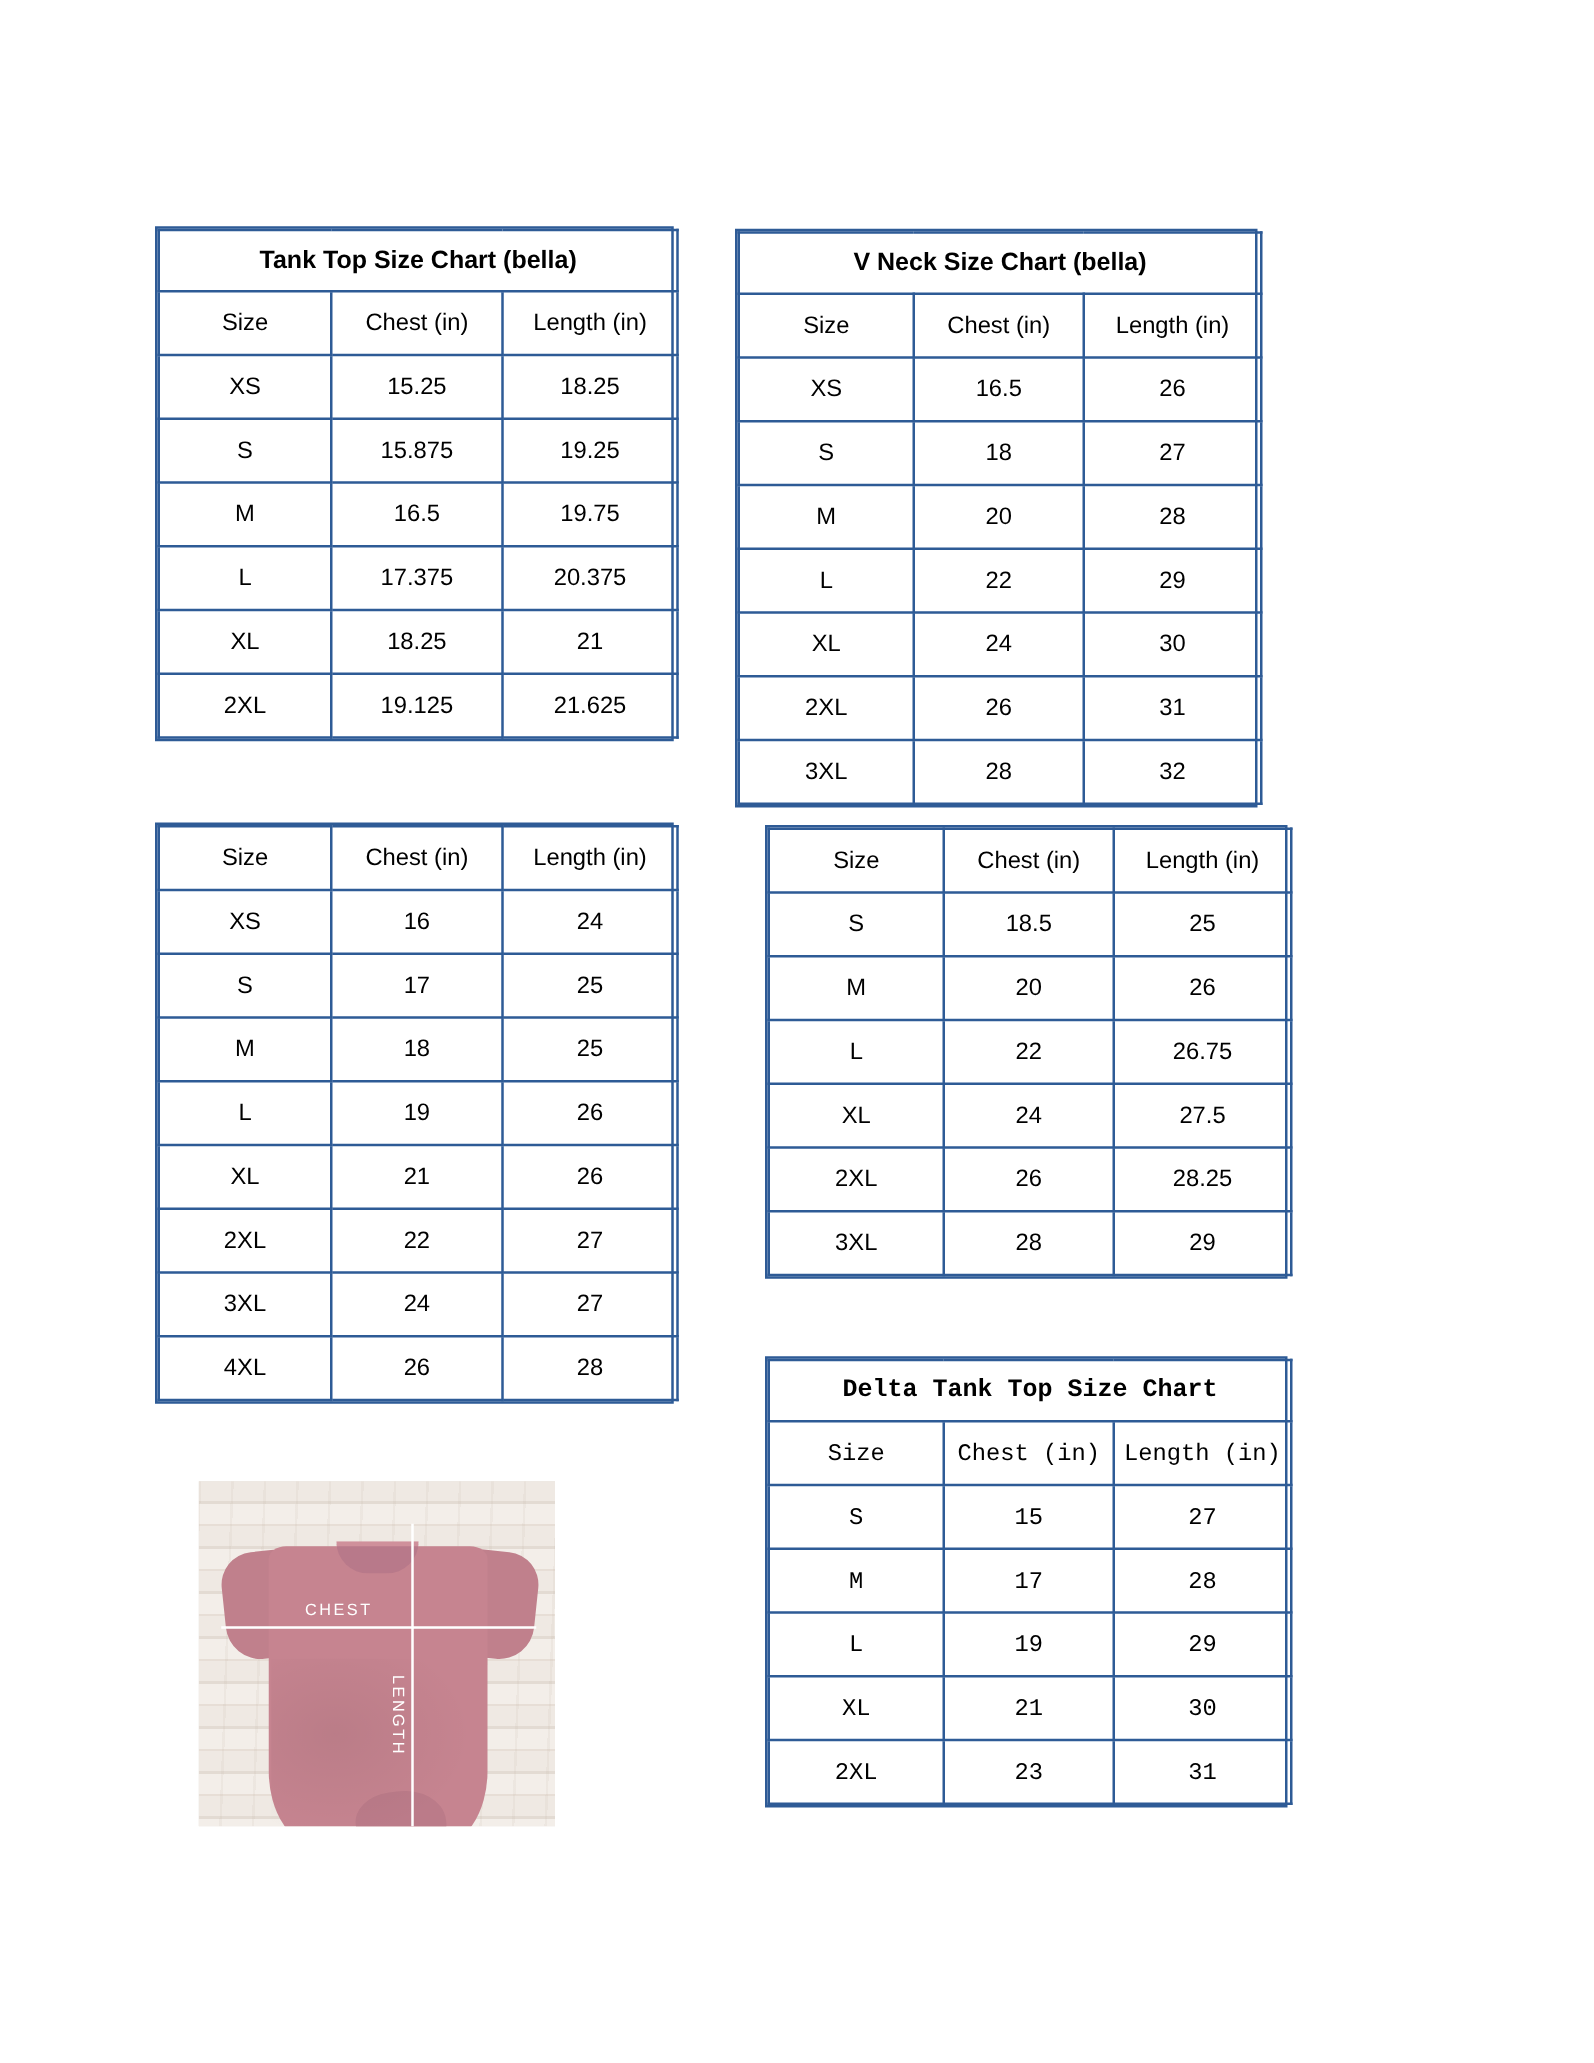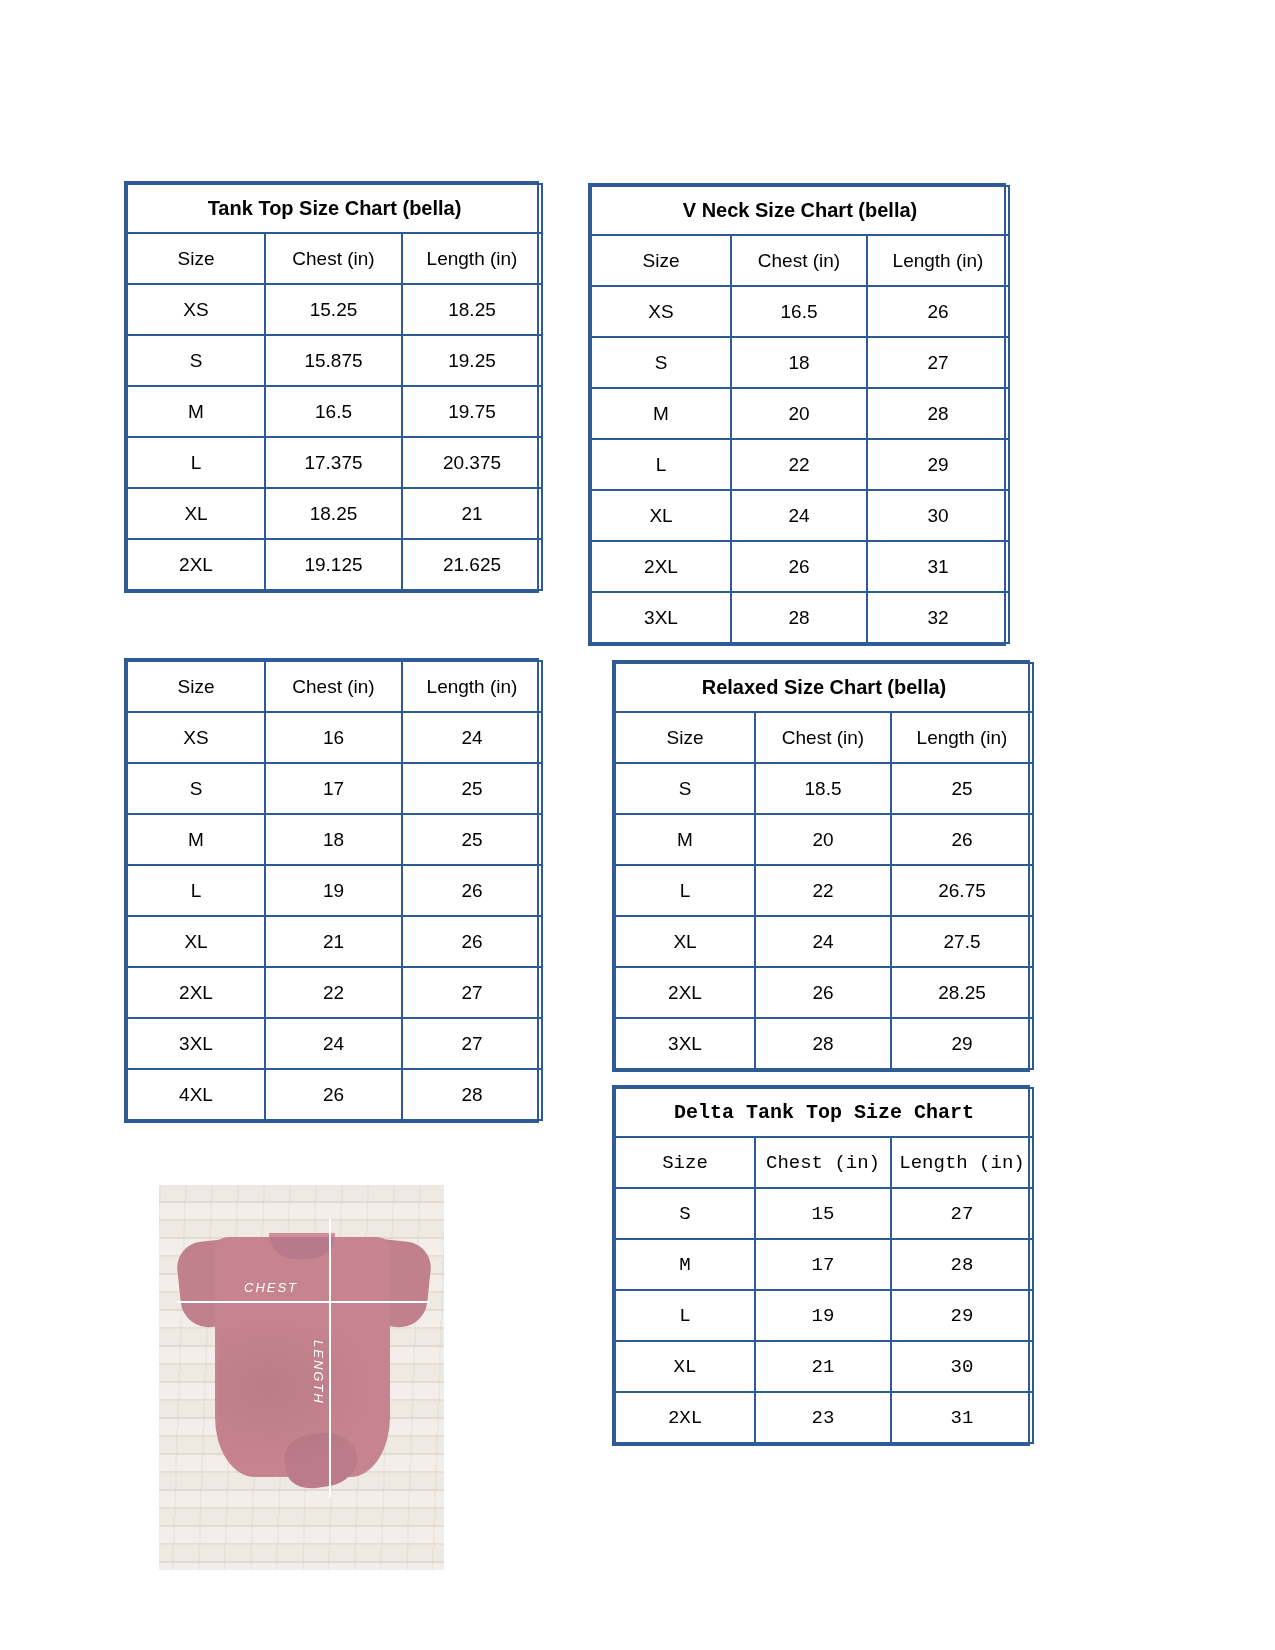--- a/index.html
+++ b/index.html
@@ -62,24 +62,23 @@
   .right-tbl col.c1 { width: 140px; }
   .right-tbl col.c2 { width: 136px; }
   .right-tbl col.c3 { width: 142px; }
 
   
   .photo {
     position: absolute;
     left: 159px;
     top: 1185px;
     width: 285px;
-    height: 385px;
+    height: 276px;
     background: #e8e2dc;
     overflow: hidden;
-    font-style: italic;
   }
   .wood {
     position: absolute;
     inset: 0;
     background:
       repeating-linear-gradient(
         180deg,
         #efe9e3 0px,
         #efe9e3 16px,
         #e3dbd3 16px,
@@ -371,23 +370,20 @@
   </div>
 
   <div class="chart-block" style="left:612px; top:660px; width:418px;">
     <table class="size-table right-tbl">
       <colgroup>
           <col class="c1">
           <col class="c2">
           <col class="c3">
         </colgroup>
       <tbody>
-        <tr class="title-row">
-          <td colspan="3">Relaxed Size Chart (bella)</td>
-        </tr>
         <tr class="header-row">
           <td>Size</td>
           <td>Chest (in)</td>
           <td>Length (in)</td>
         </tr>
         <tr>
           <td>S</td>
           <td>18.5</td>
           <td>25</td>
         </tr>

